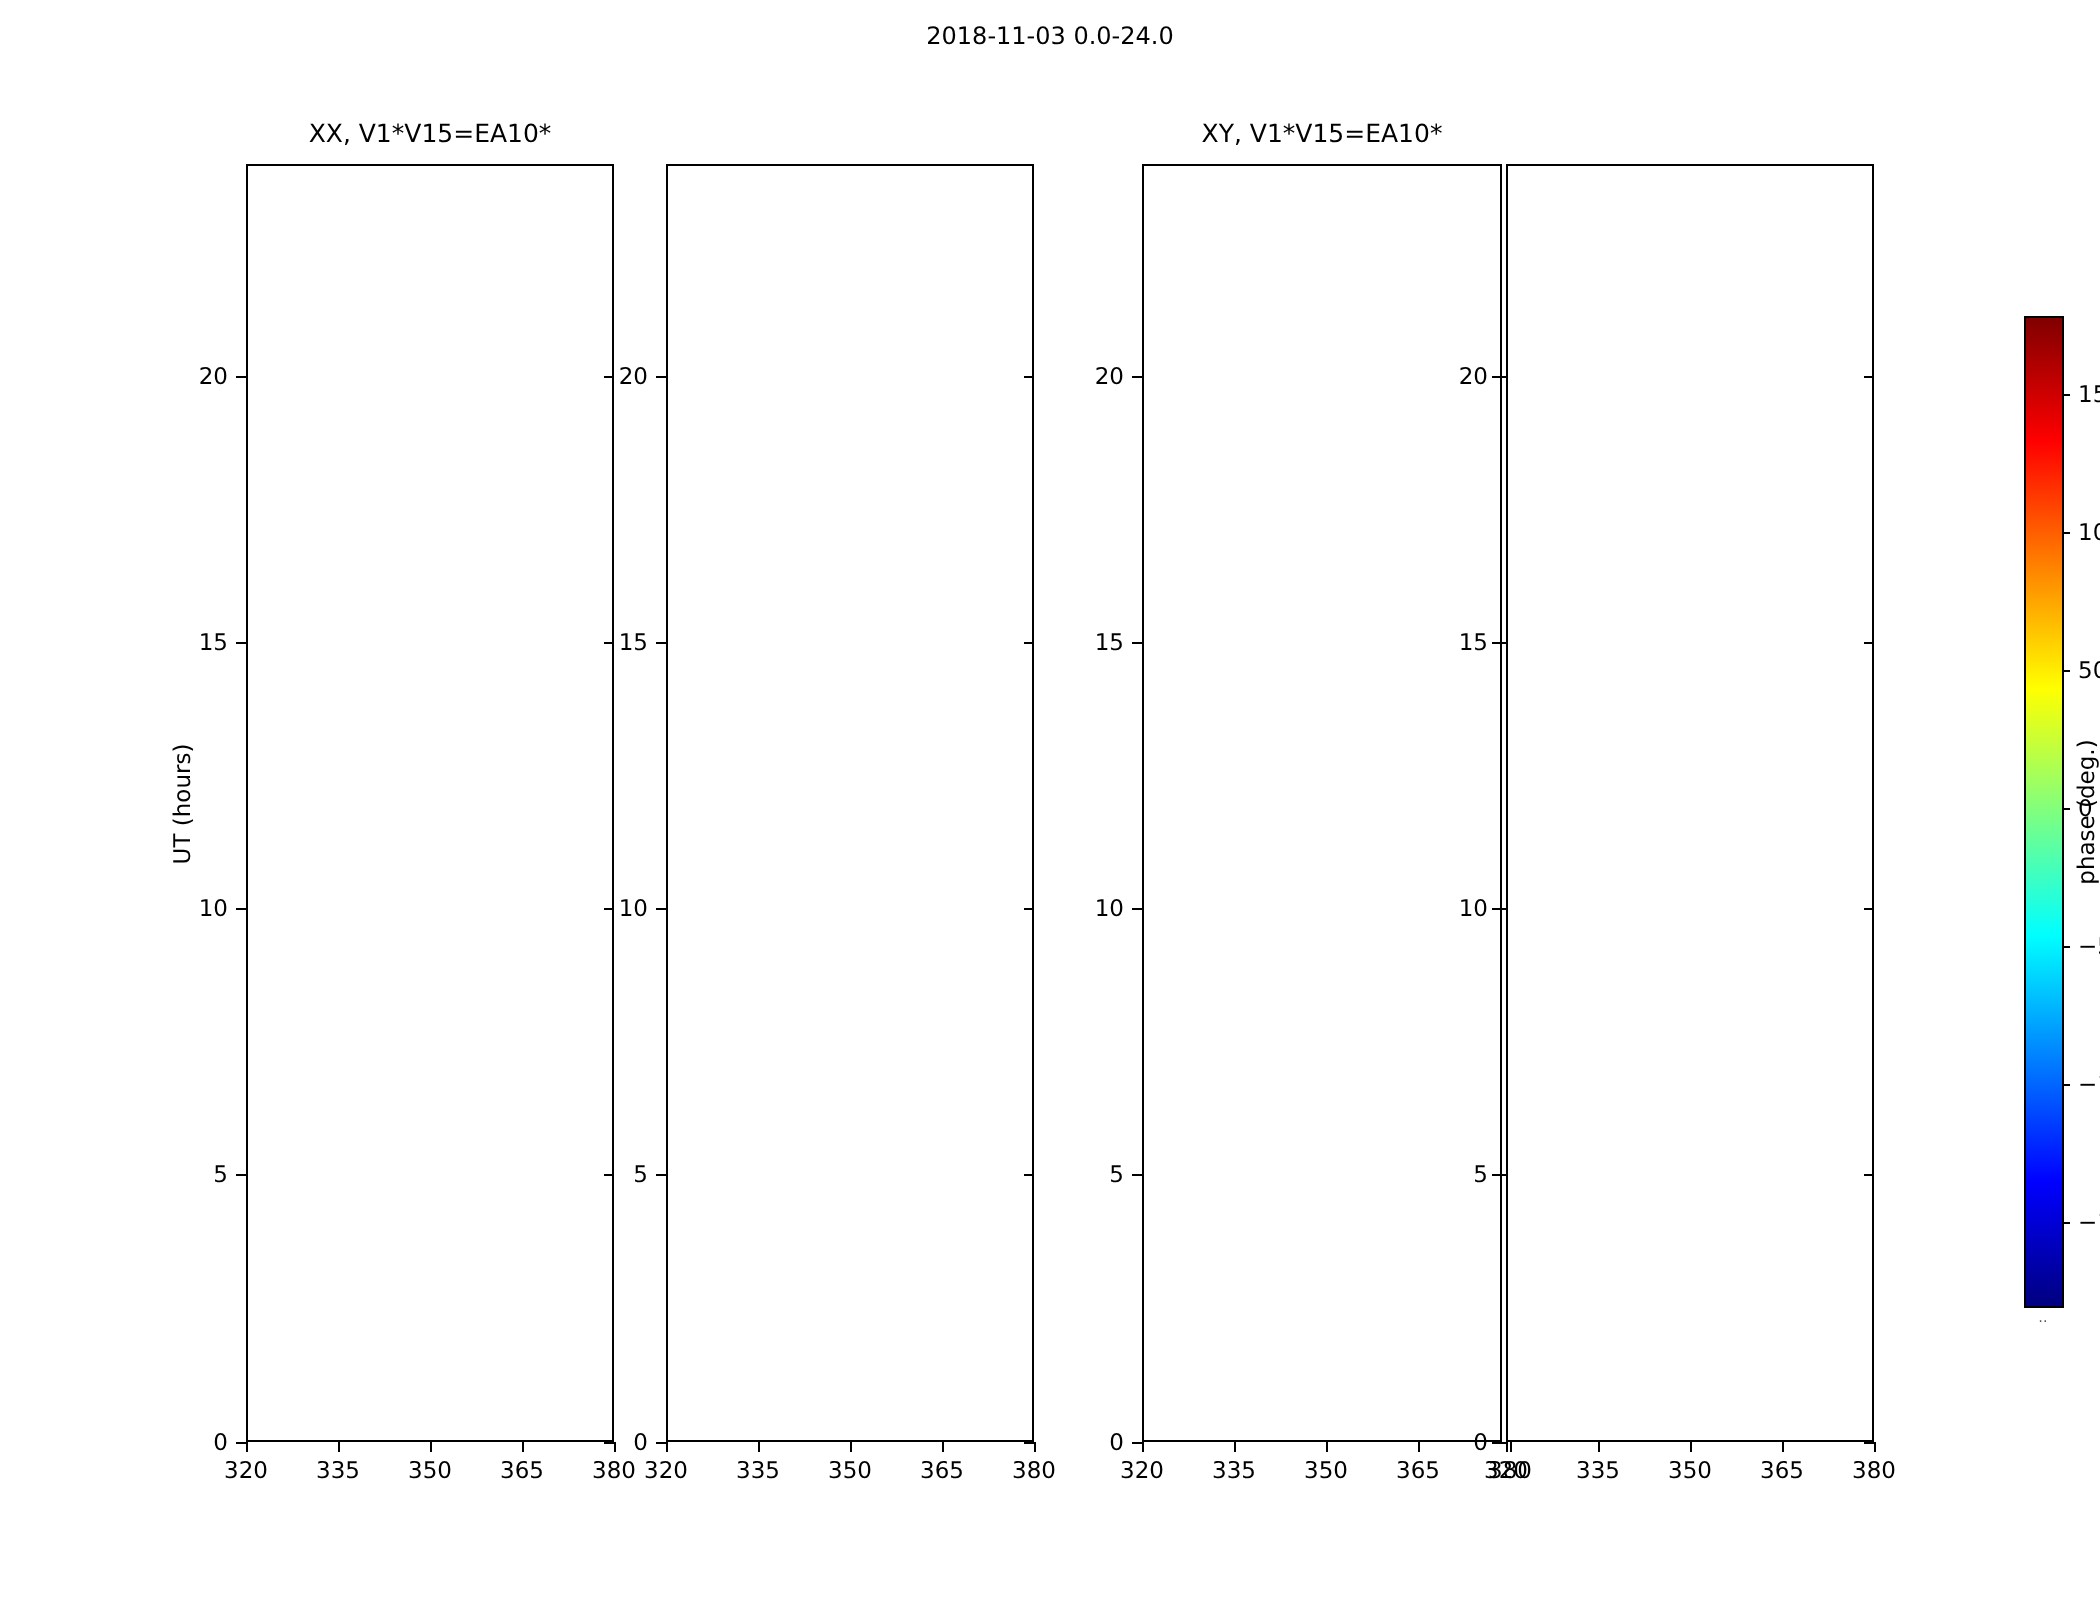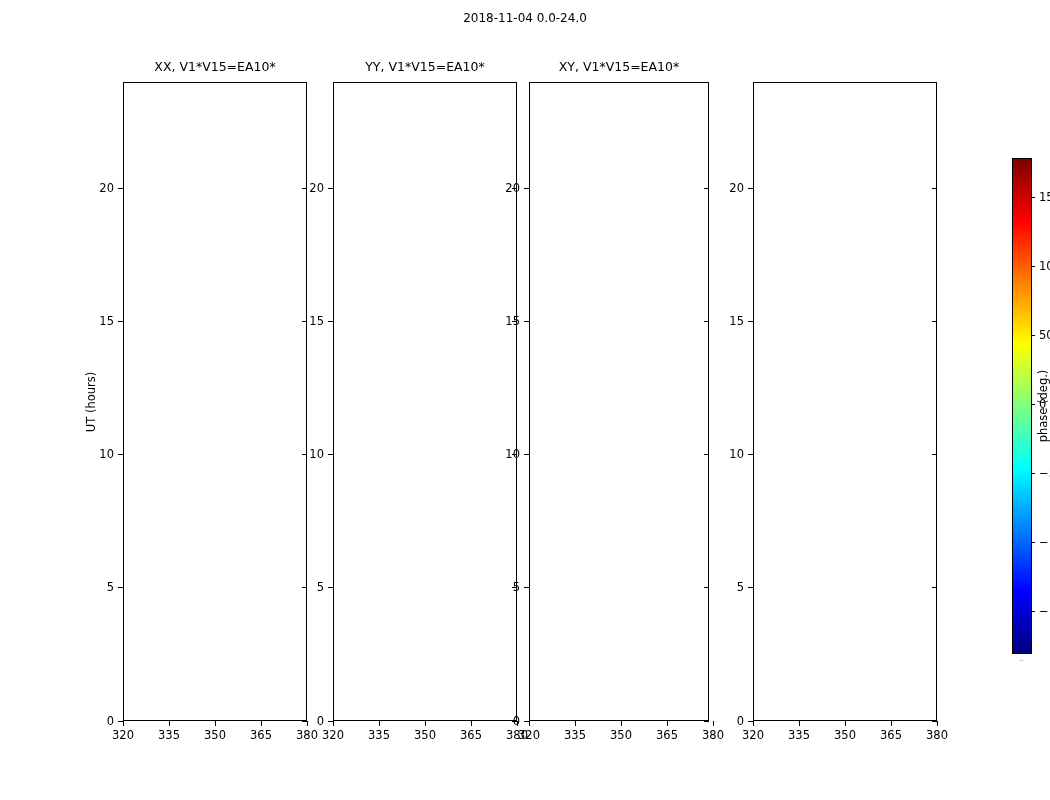--- a/index.html
+++ b/index.html
@@ -162,21 +162,21 @@
     text-align: center;
     letter-spacing: 1px;
     line-height: 6px;
   }
 </style>
 </head>
 <body>
 
 <div id="figure">
 
-  <div class="suptitle">2018-11-04 0.0-24.0</div>
+  <div class="suptitle">2018-11-03 0.0-24.0</div>
 
   <div class="panel" id="panel-0" style="left:123px; width:184px;">
     <div class="title">XX, V1*V15=EA10*</div>
     <div class="ylabel">UT (hours)</div>
     <div class="axes"></div>
 
     <div class="ytick" style="top:639px;"></div>
     <div class="ytick-in" style="top:639px;"></div>
     <div class="ytick-label" style="top:639px;">0</div>
     <div class="ytick" style="top:505px;"></div>
@@ -198,21 +198,20 @@
     <div class="xtick-label" style="left:46px;">335</div>
     <div class="xtick" style="left:92px;"></div>
     <div class="xtick-label" style="left:92px;">350</div>
     <div class="xtick" style="left:138px;"></div>
     <div class="xtick-label" style="left:138px;">365</div>
     <div class="xtick" style="left:184px;"></div>
     <div class="xtick-label" style="left:184px;">380</div>
   </div>
 
   <div class="panel" id="panel-1" style="left:333px; width:184px;">
-    <div class="title">YY, V1*V15=EA10*</div>
     <div class="axes"></div>
     <div class="ytick" style="top:639px;"></div>
     <div class="ytick-in" style="top:639px;"></div>
     <div class="ytick-label" style="top:639px;">0</div>
     <div class="ytick" style="top:505px;"></div>
     <div class="ytick-in" style="top:505px;"></div>
     <div class="ytick-label" style="top:505px;">5</div>
     <div class="ytick" style="top:372px;"></div>
     <div class="ytick-in" style="top:372px;"></div>
     <div class="ytick-label" style="top:372px;">10</div>
@@ -227,21 +226,21 @@
     <div class="xtick" style="left:46px;"></div>
     <div class="xtick-label" style="left:46px;">335</div>
     <div class="xtick" style="left:92px;"></div>
     <div class="xtick-label" style="left:92px;">350</div>
     <div class="xtick" style="left:138px;"></div>
     <div class="xtick-label" style="left:138px;">365</div>
     <div class="xtick" style="left:184px;"></div>
     <div class="xtick-label" style="left:184px;">380</div>
   </div>
 
-  <div class="panel" id="panel-2" style="left:529px; width:180px;">
+  <div class="panel" id="panel-2" style="left:571px; width:180px;">
     <div class="title">XY, V1*V15=EA10*</div>
     <div class="axes"></div>
     <div class="ytick" style="top:639px;"></div>
     <div class="ytick-in" style="top:639px;"></div>
     <div class="ytick-label" style="top:639px;">0</div>
     <div class="ytick" style="top:505px;"></div>
     <div class="ytick-in" style="top:505px;"></div>
     <div class="ytick-label" style="top:505px;">5</div>
     <div class="ytick" style="top:372px;"></div>
     <div class="ytick-in" style="top:372px;"></div>

